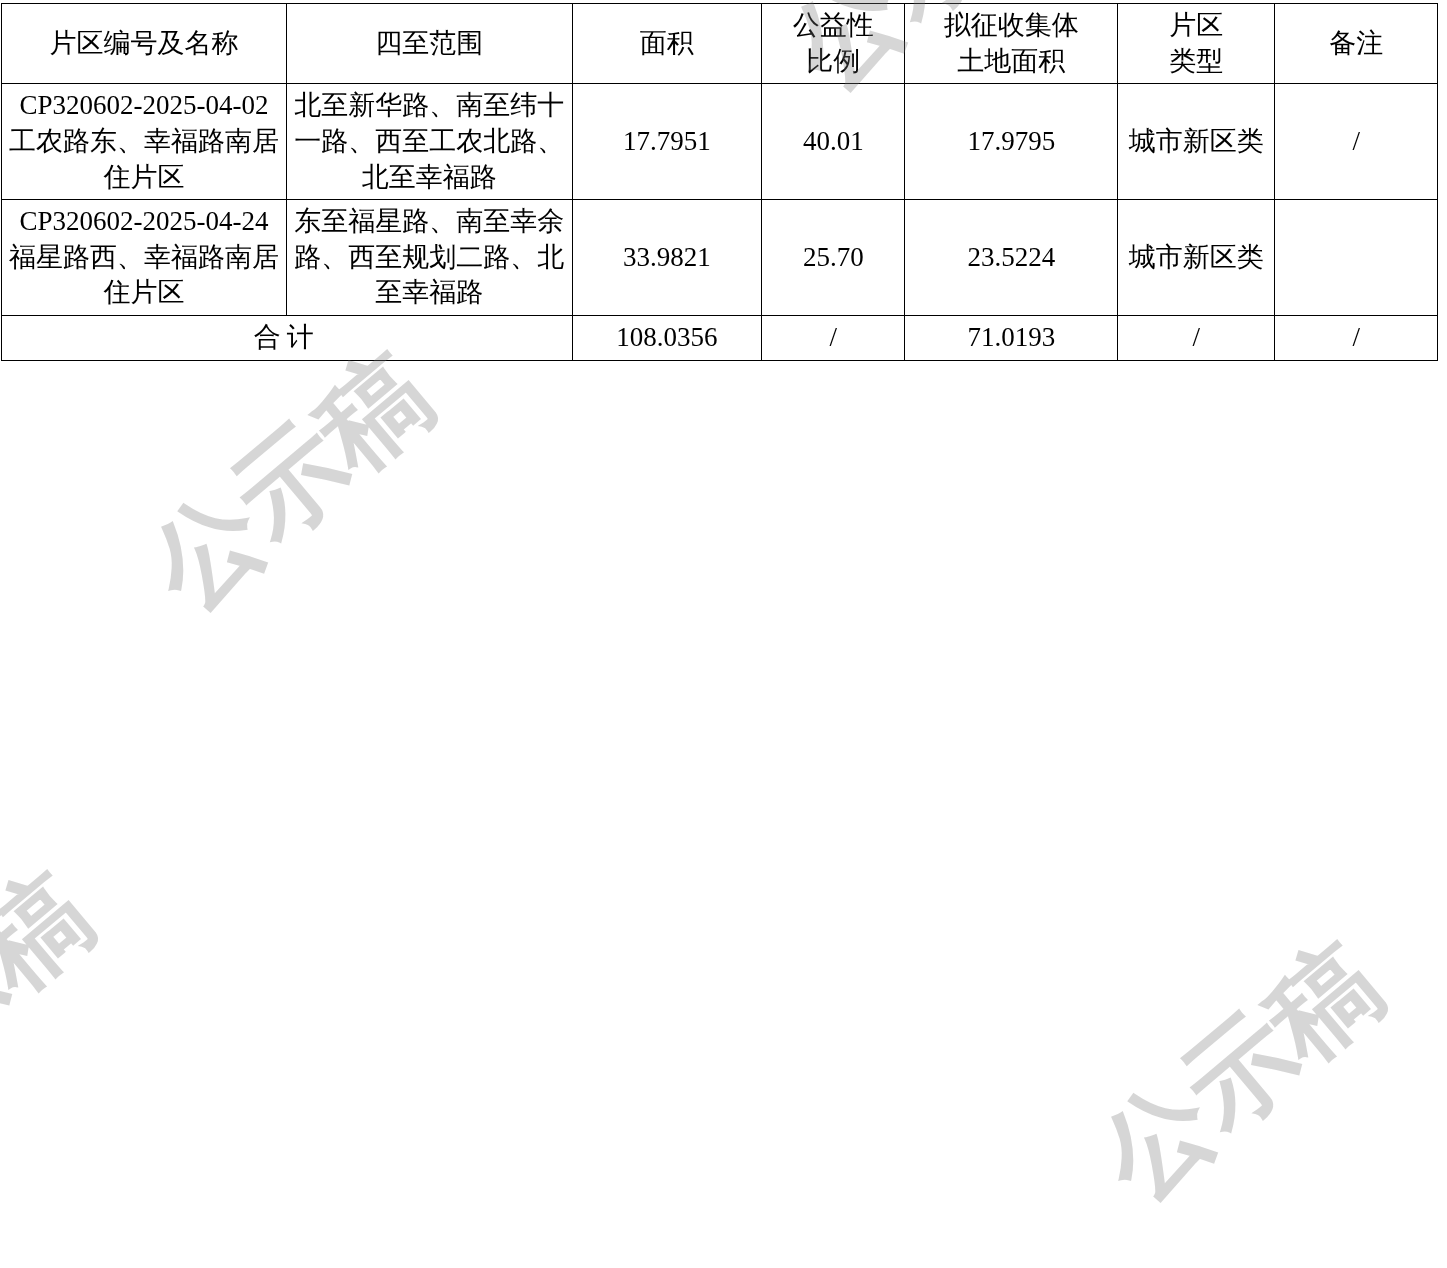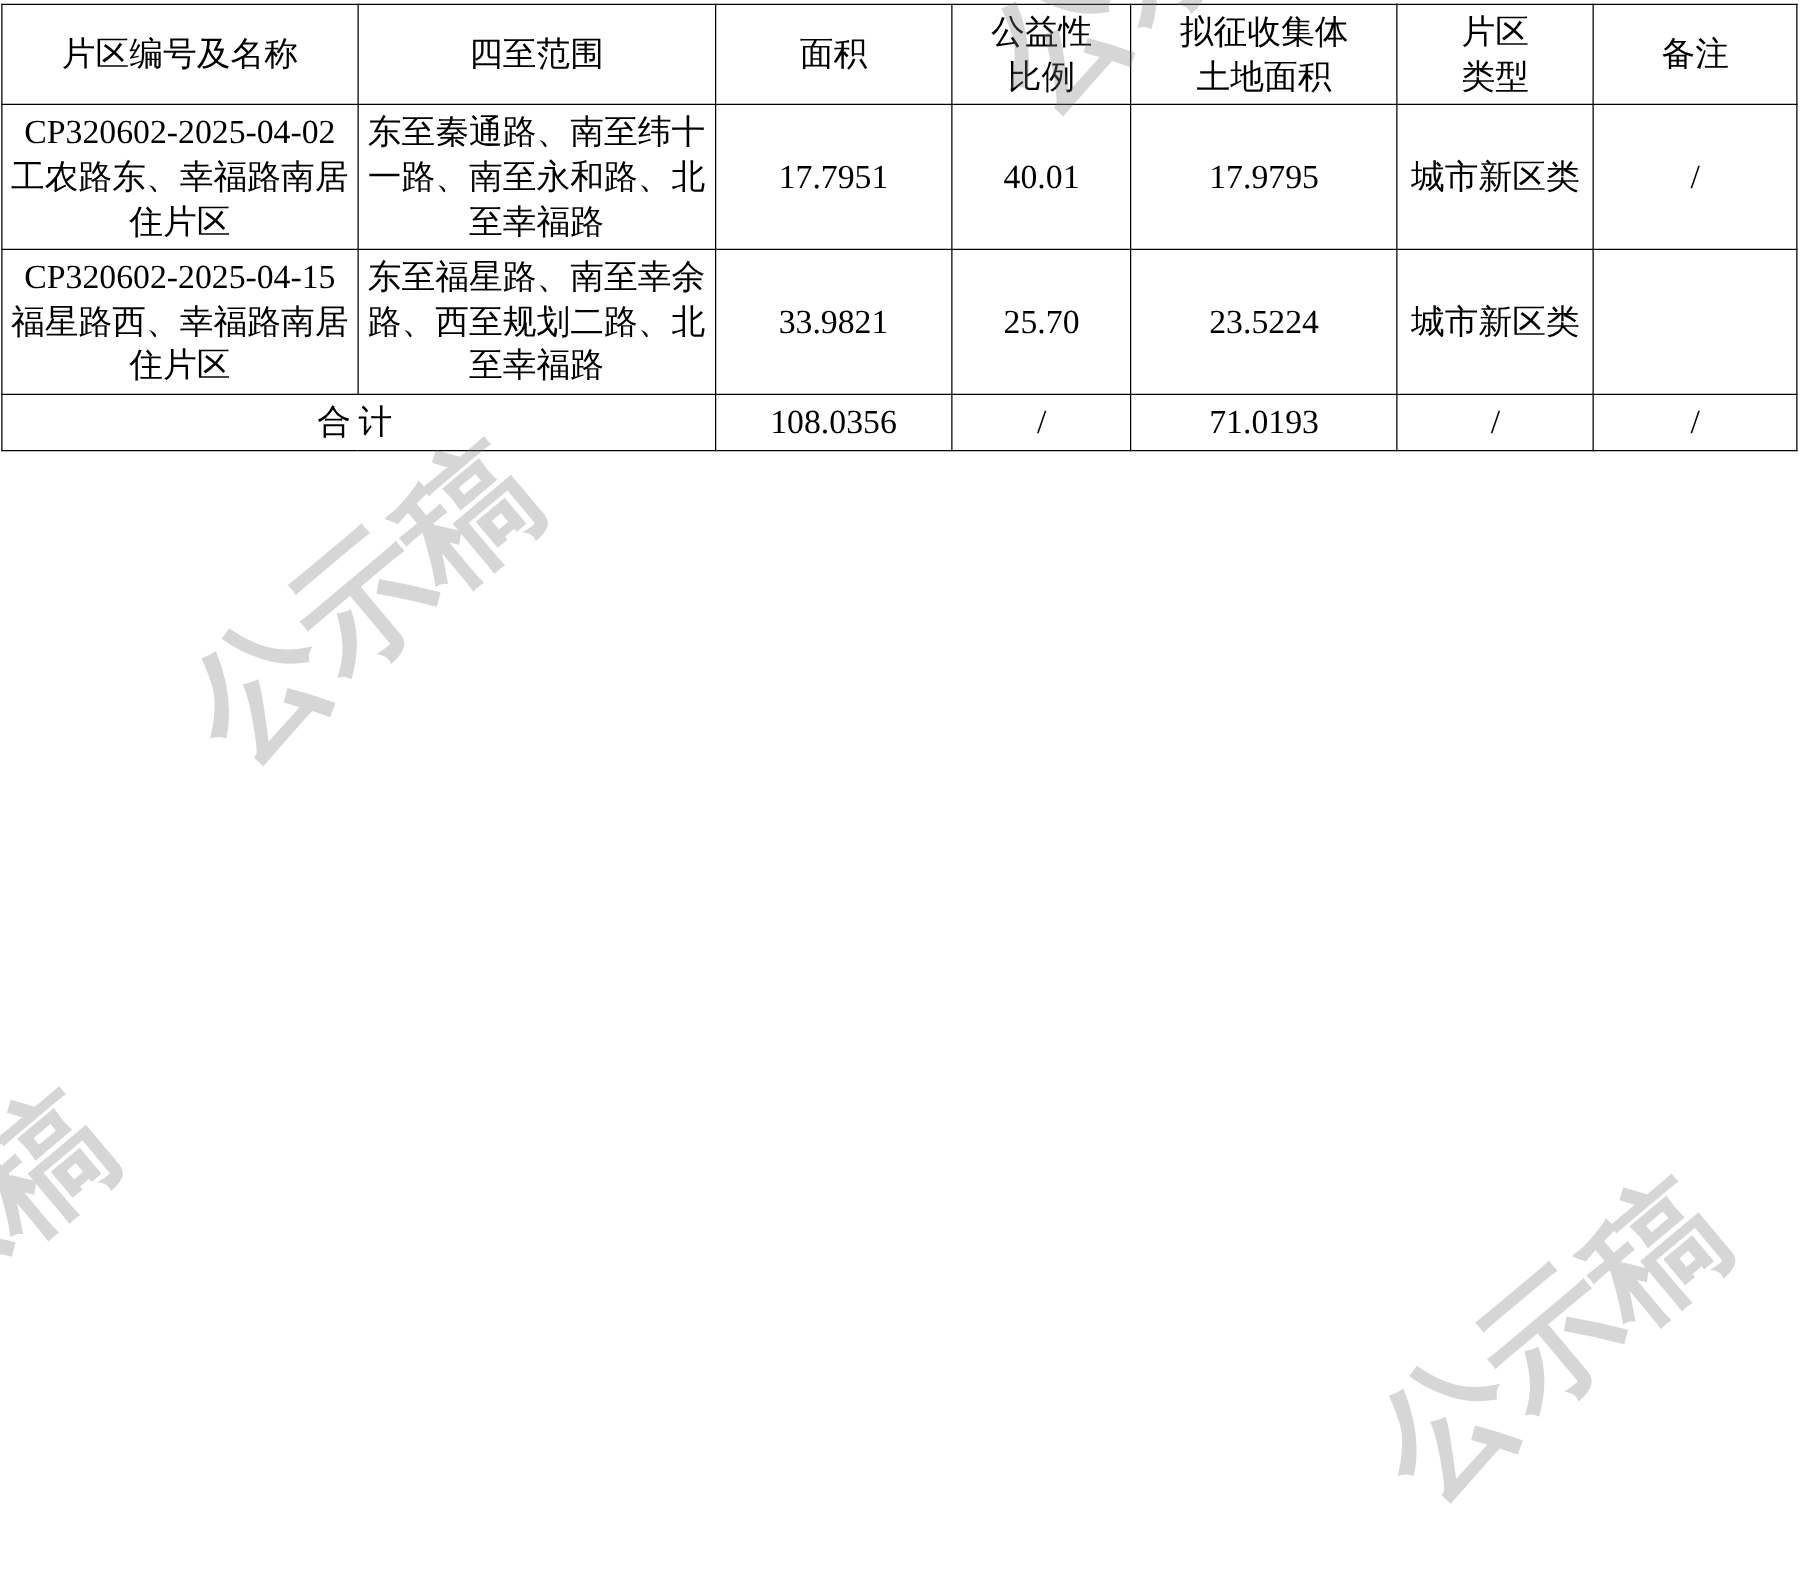--- a/index.html
+++ b/index.html
@@ -136,29 +136,29 @@
         <td>
           <div>片区</div>
           <div>类型</div>
         </td>
         <td>备注</td>
       </tr>
     </thead>
     <tbody>
       <tr>
         <td class="cell-code">CP320602-2025-04-02 工农路东、幸福路南居住片区</td>
-        <td class="cell-scope">东至秦通路、南至纬十一路、南至永和路、北至幸福路</td>
+        <td class="cell-scope">北至新华路、南至纬十一路、西至工农北路、北至幸福路</td>
         <td class="cell-num">17.7951</td>
         <td class="cell-num">40.01</td>
         <td class="cell-num">17.9795</td>
         <td class="cell-type">城市新区类</td>
         <td>/</td>
       </tr>
       <tr>
-        <td class="cell-code">CP320602-2025-04-15 福星路西、幸福路南居住片区</td>
+        <td class="cell-code">CP320602-2025-04-24 福星路西、幸福路南居住片区</td>
         <td class="cell-scope">东至福星路、南至幸余路、西至规划二路、北至幸福路</td>
         <td class="cell-num">33.9821</td>
         <td class="cell-num">25.70</td>
         <td class="cell-num">23.5224</td>
         <td class="cell-type">城市新区类</td>
         <td></td>
       </tr>
       <tr class="total-row">
         <td class="total-label" colspan="2">合计</td>
         <td class="cell-num">108.0356</td>

